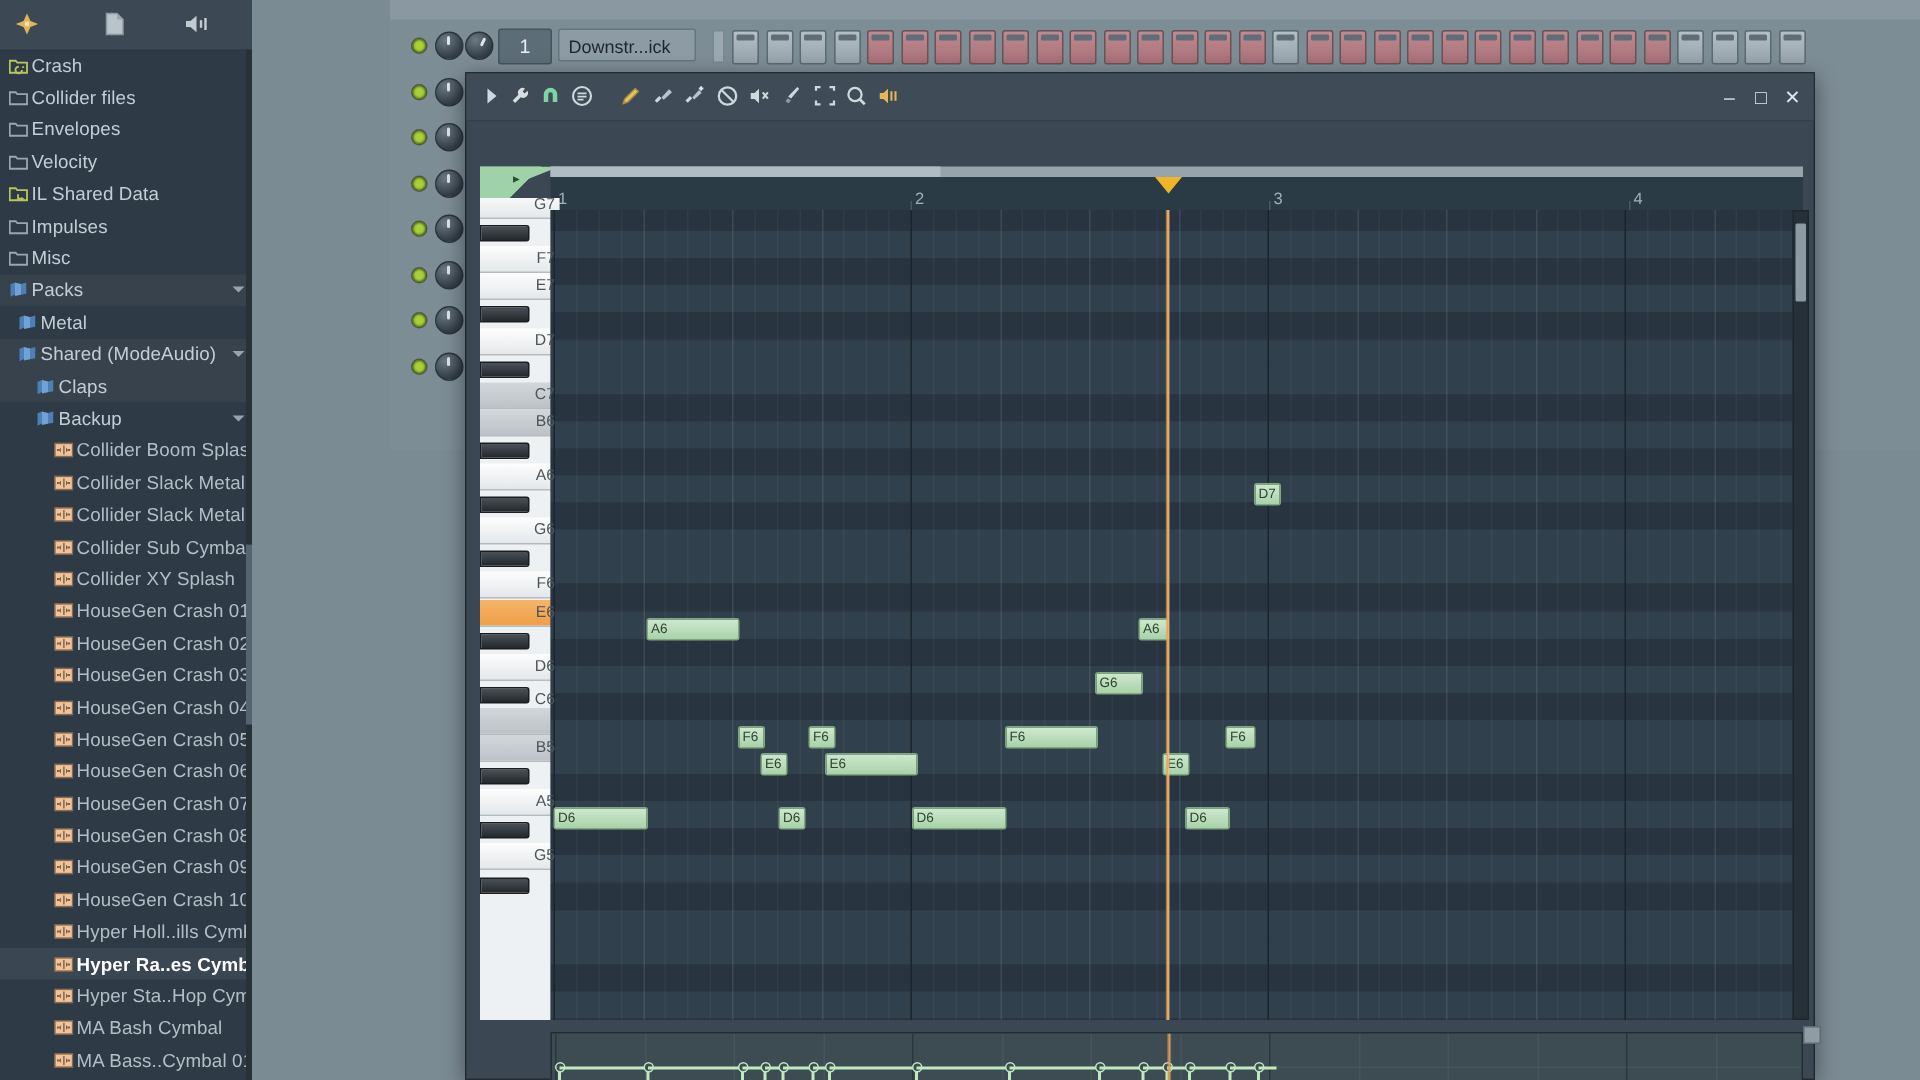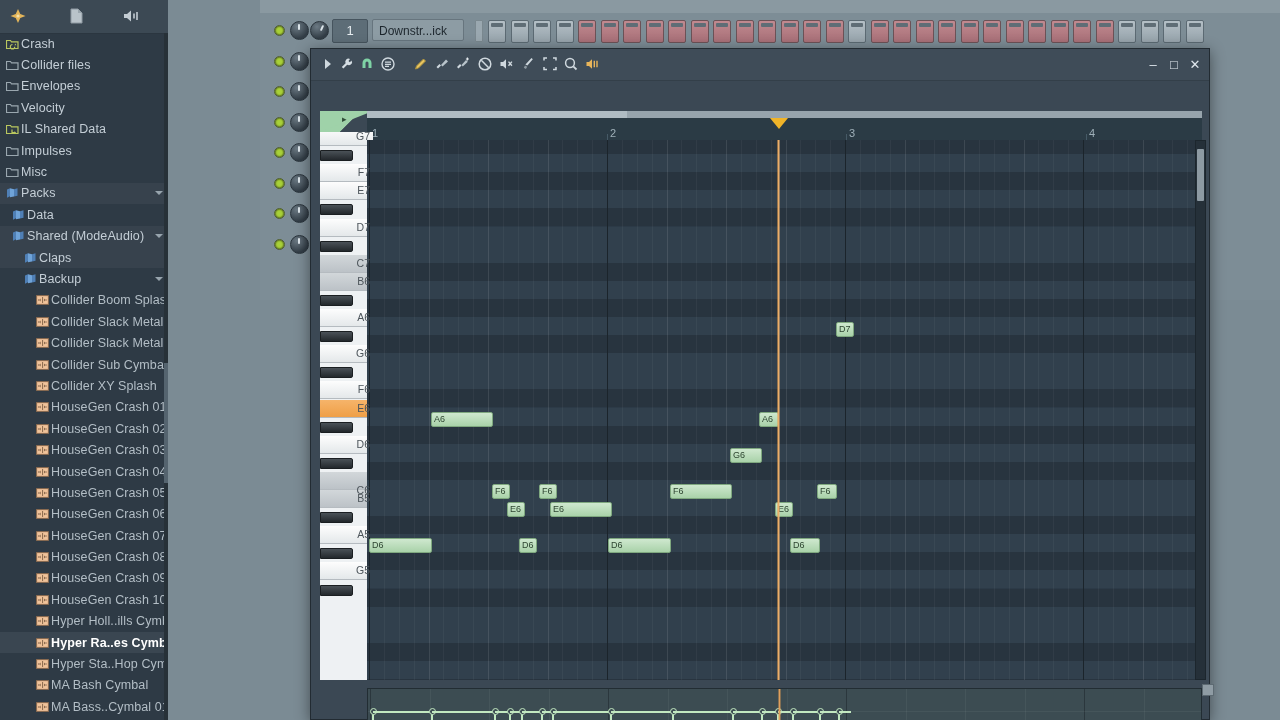--- a/index.html
+++ b/index.html
@@ -1037,21 +1037,21 @@
           <span class="arrowdn"></span>
         </div>
         <div class="brow folder ind1">
           <span class="bi">
             <svg width="13" height="12" viewBox="0 0 13 12">
               <path d="M1 2.5 l3 -1.2 v8 l-3 1.5 Z" fill="#4f7fb5"></path>
               <path d="M4 1.3 l4 1 v7.2 l-4 0.8 Z" fill="#6fa3d8"></path>
               <path d="M8 2.3 l3.5 -1 v7.5 l-3.5 0.7 Z" fill="#4f7fb5"></path>
             </svg>
           </span>
-          <span class="blab">Data</span>
+          <span class="blab">Metal</span>
         </div>
         <div class="brow folder ind1 hl">
           <span class="bi">
             <svg width="13" height="12" viewBox="0 0 13 12">
               <path d="M1 2.5 l3 -1.2 v8 l-3 1.5 Z" fill="#4f7fb5"></path>
               <path d="M4 1.3 l4 1 v7.2 l-4 0.8 Z" fill="#6fa3d8"></path>
               <path d="M8 2.3 l3.5 -1 v7.5 l-3.5 0.7 Z" fill="#4f7fb5"></path>
             </svg>
           </span>
           <span class="blab">Shared (ModeAudio)</span>
@@ -1455,21 +1455,21 @@
           <div class="bk" style="top: 235.3px;"></div>
           <div class="wk" style="top: 249.4px; height: 18.1px;"></div>
           <div class="klab" style="top: 252.4px;">F6</div>
           <div class="wk hlk" style="top: 267.5px; height: 18.1px;"></div>
           <div class="klab" style="top: 270.5px;">E6</div>
           <div class="bk" style="top: 289.6px;"></div>
           <div class="wk" style="top: 303.7px; height: 18.1px;"></div>
           <div class="klab" style="top: 306.7px;">D6</div>
           <div class="bk" style="top: 325.8px;"></div>
           <div class="wk grey" style="top: 339.9px; height: 18.1px;"></div>
-          <div class="klab" style="top: 353px;">C6</div>
+          <div class="klab" style="top: 329px;">C6</div>
           <div class="wk grey" style="top: 358px; height: 18.1px;"></div>
           <div class="klab" style="top: 361px;">B5</div>
           <div class="bk" style="top: 380.1px;"></div>
           <div class="wk" style="top: 394.2px; height: 18.1px;"></div>
           <div class="klab" style="top: 397.2px;">A5</div>
           <div class="bk" style="top: 416.3px;"></div>
           <div class="wk" style="top: 430.4px; height: 18.1px;"></div>
           <div class="klab" style="top: 433.4px;">G5</div>
           <div class="bk" style="top: 452.5px;"></div>
         </div>

